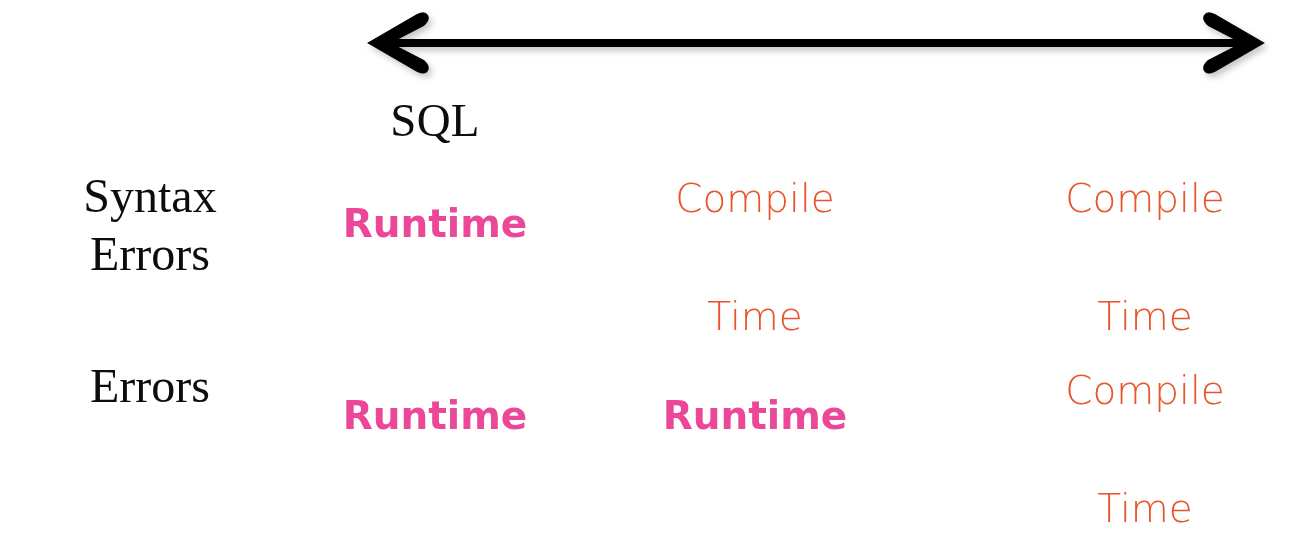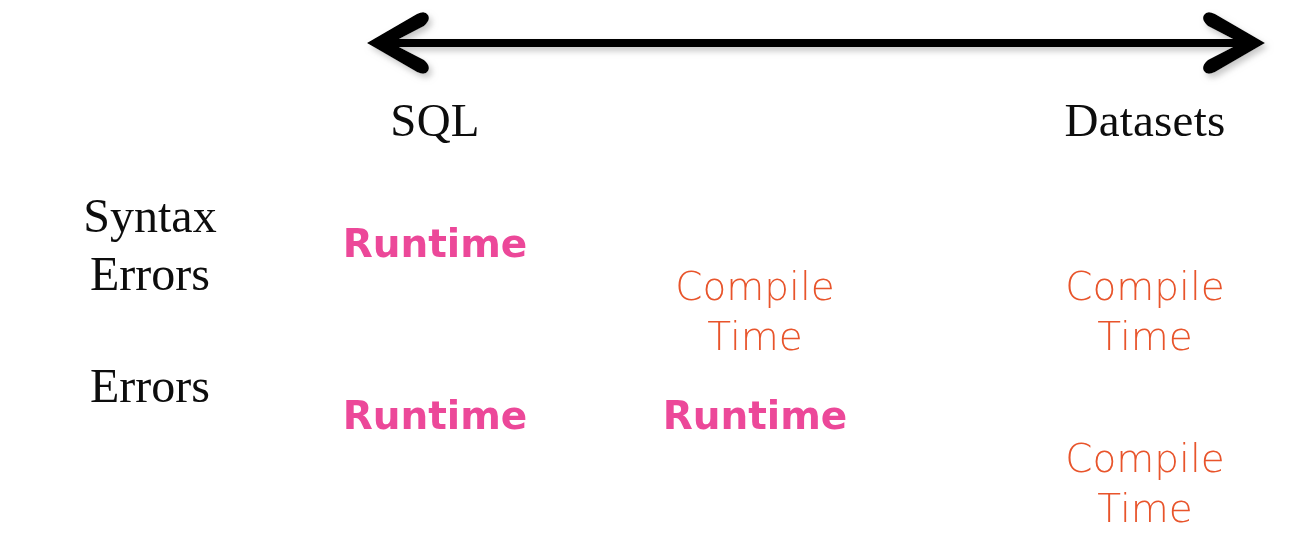--- a/index.html
+++ b/index.html
@@ -61,21 +61,21 @@
   .col-head.c-sql        { left: 315px; width: 240px; }
   .col-head.c-dataframes { left: 615px; width: 280px; }
   .col-head.c-datasets   { left: 1010px; width: 270px; }
 
   .matrix-row {
     position: absolute;
     left: 0;
     width: 1294px;
     height: 178px;
   }
-  .matrix-row.row-syntax   { top: 96px; }
+  .matrix-row.row-syntax   { top: 76px; }
   .matrix-row.row-analysis { top: 268px; }
 
   .row-label {
     position: absolute;
     left: 0;
     top: 0;
     width: 300px;
     height: 178px;
     display: flex;
     flex-direction: column;
@@ -93,21 +93,21 @@
   }
   .row-label .ln2 { margin-top: -2px; text-align: right; }
 
   .cell {
     position: absolute;
     top: 0;
     height: 178px;
     display: flex;
     flex-direction: column;
     align-items: center;
-    justify-content: flex-end;
+    justify-content: space-between;
     padding-top: 10px;
     box-sizing: border-box;
     font-family: "DejaVu Sans", "Liberation Sans", sans-serif;
     font-weight: 300;
   }
   .cell.col-1 { left: 315px; width: 240px; }
   .cell.col-2 { left: 615px; width: 280px; }
   .cell.col-3 { left: 1010px; width: 270px; }
 
   .cell .cell-line {
@@ -151,21 +151,20 @@
                Q 70 74 62 70
                Z" fill="#000000"></path>
     </g>
   </svg>
 </div>
 
 <div id="matrix">
 
   <div class="col-head-row">
     <div class="col-head c-sql">SQL</div>
-    <div class="col-head c-datasets">Datasets</div>
   </div>
 
   <div class="matrix-row row-syntax">
     <div class="row-label">
       <span class="ln1">Syntax</span>
       <span class="ln2">Errors</span>
     </div>
     <div class="cell col-1 runtime one-line">
       <span class="cell-line">Runtime</span>
     </div>

